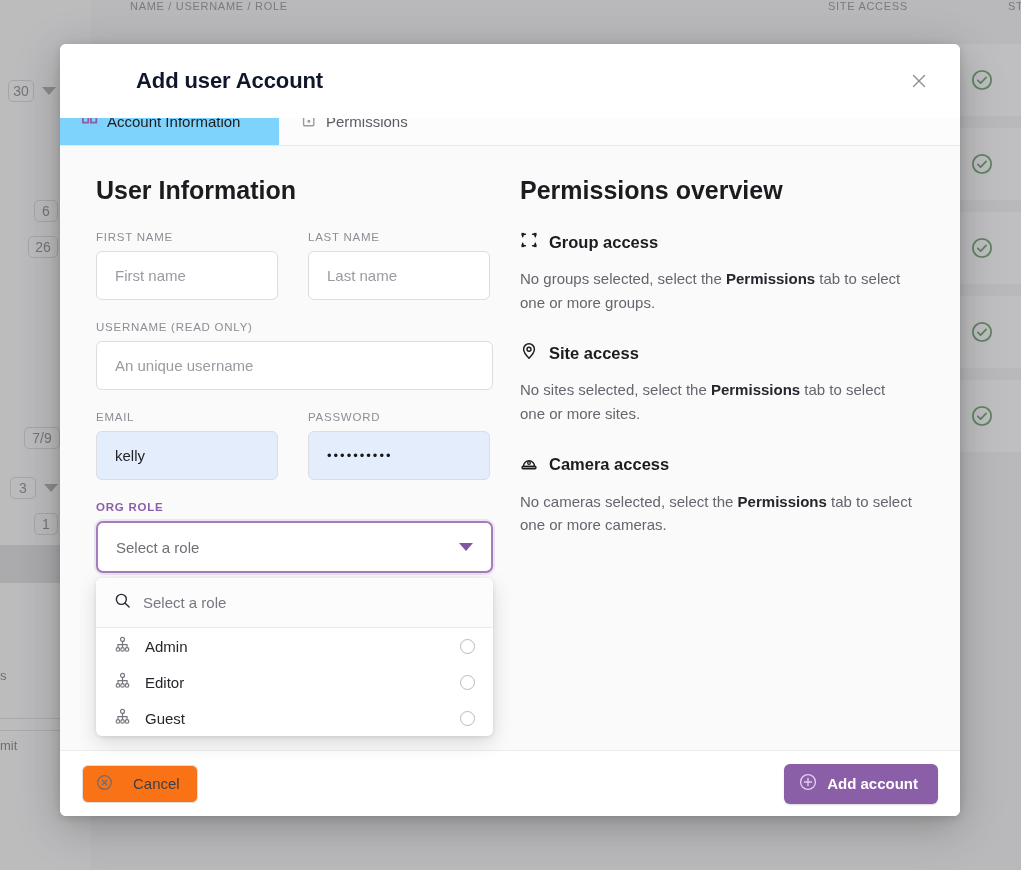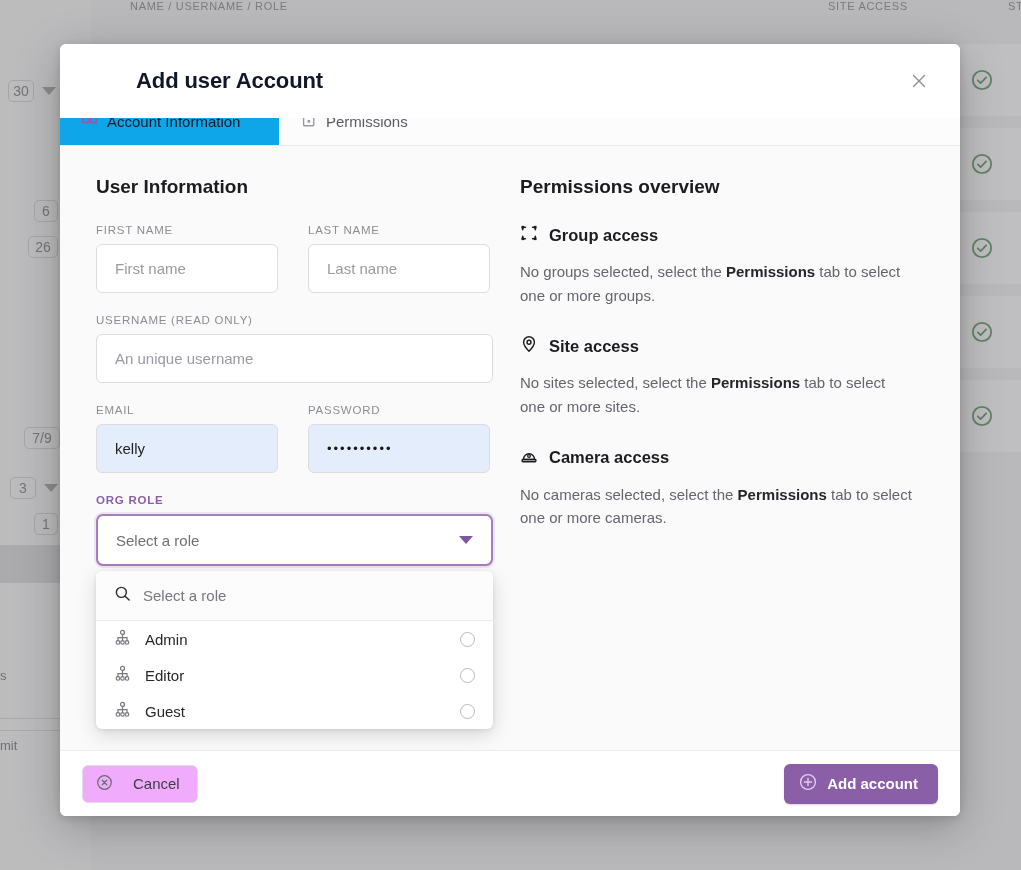--- a/index.html
+++ b/index.html
@@ -191,21 +191,21 @@
     gap: 9px;
     padding: 0 26px 0 22px;
     cursor: pointer;
     font-size: 15px;
     color: #3b3b42;
     background: transparent;
     border: none;
     white-space: nowrap;
   }
   .tab.active {
-    background: #0ea5e9;
+    background: #7dd3fc;
     color: #1c1c20;
     min-width: 219px;
   }
   .tab.inactive { color: #5b5b63; }
   .tab .tabicon { display: flex; align-items: center; }
 
   .modal-body {
     flex: 1;
     display: flex;
     background: #fafafb;
@@ -217,21 +217,21 @@
     width: 430px;
     padding: 30px 0 0 36px;
     position: relative;
   }
   .right-col {
     flex: 1;
     padding: 30px 40px 0 30px;
   }
 
   .section-title {
-    font-size: 19px;
+    font-size: 25px;
     font-weight: bold;
     color: #1c1c20;
     margin-bottom: 26px;
   }
 
   .field-label {
     font-size: 11.5px;
     letter-spacing: 0.75px;
     color: #8d8d95;
     margin-bottom: 8px;
@@ -383,21 +383,21 @@
     display: inline-flex;
     align-items: center;
     gap: 10px;
     height: 38px;
     border-radius: 6px;
     font-size: 15px;
     cursor: pointer;
     font-family: "Liberation Sans", sans-serif;
   }
   .btn-cancel {
-    background: #f0abfc;
+    background: #f97316;
     border: 1px solid #dededf;
     color: #3e3e46;
     padding: 0 17px 0 13px;
     gap: 20px;
   }
   .btn-primary {
     background: #8b5fa8;
     border: none;
     color: #ffffff;
     font-weight: bold;

